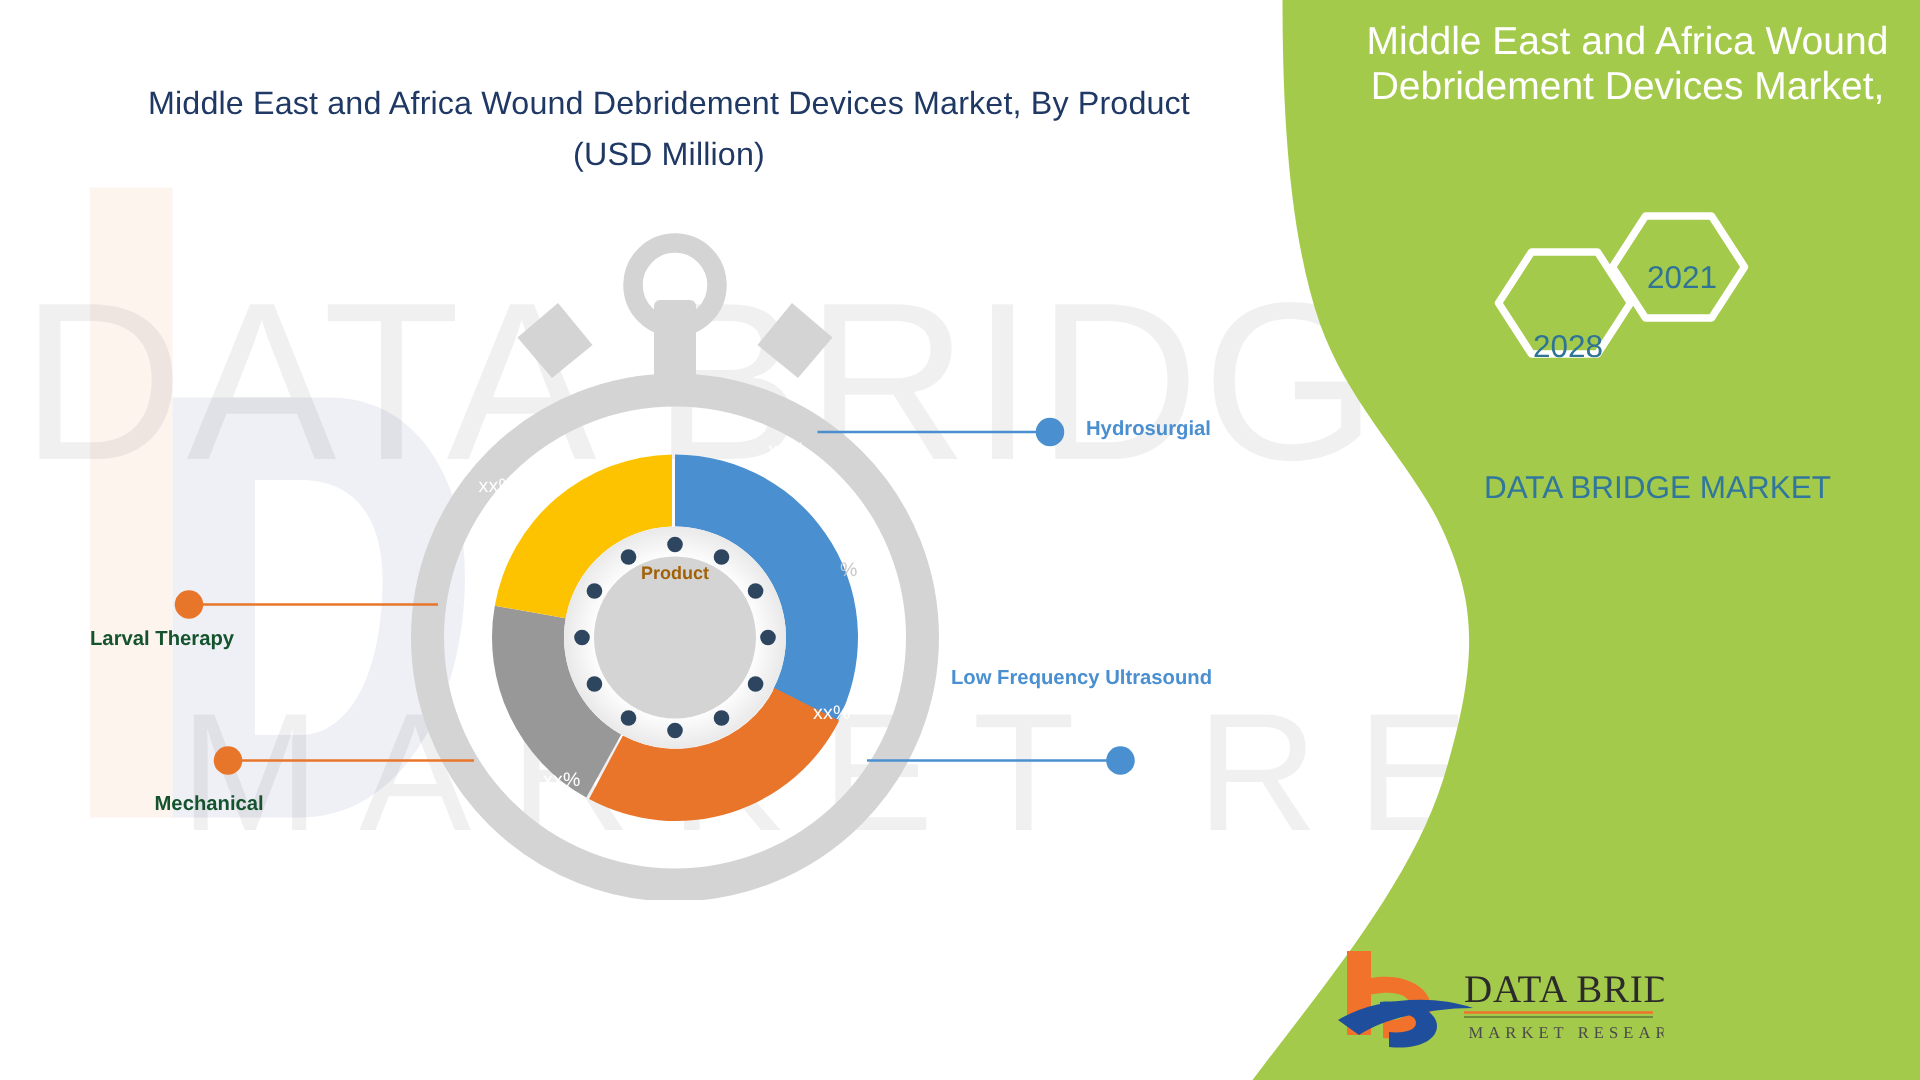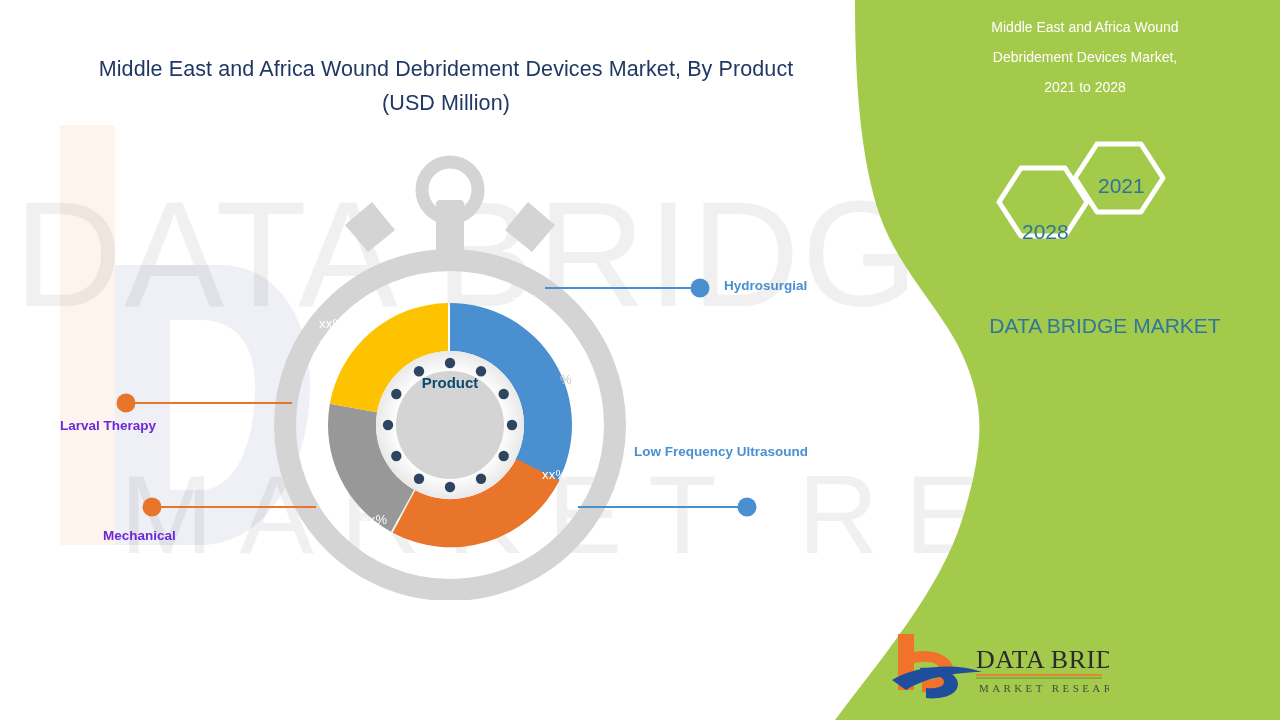--- a/index.html
+++ b/index.html
@@ -42,21 +42,21 @@
     font-weight:400;
     line-height:34px;
     letter-spacing:0.1px;
   }
 
   
   .panel-title {
     position:absolute; left:905px; top:12px; width:360px;
     text-align:center;
     color:#ffffff;
-    font-size:14px;
+    font-size:26px;
     font-weight:400;
     line-height:30px;
   }
   .brand-name {
     position:absolute; left:950px; top:310px; width:310px;
     text-align:center;
     color:#31779C;
     font-size:21px;
     font-weight:400;
     line-height:32px;
@@ -75,34 +75,34 @@
   .chart { position:absolute; left:240px; top:140px; width:420px; height:460px; }
 
   .center-label {
     position:absolute;
     left:240px; top:140px; width:420px; height:460px;
     display:flex; align-items:center; justify-content:center;
     padding-top:24px;
     pointer-events:none;
   }
   .center-label span {
-    color:#0c4a6e; font-size:15px; font-weight:700;
+    color:#a16207; font-size:12px; font-weight:700;
   }
 
   .pct {
     position:absolute;
     color:#ffffff;
     font-size:13px;
     font-weight:400;
     letter-spacing:0.2px;
   }
 
   
   .lead-label { position:absolute; font-size:13.5px; font-weight:700; white-space:nowrap; }
-  .lead-orange { color:#6d28d9; }
+  .lead-orange { color:#14532d; }
   .lead-blue   { color:#4A8FD0; }
 
   .lbl-larval      { left:60px;  top:418px; }
   .lbl-mechanical  { left:103px; top:528px; }
   .lbl-hydro       { left:724px; top:278px; }
   .lbl-lfu         { left:634px; top:444px; }
 
   
   .logo { position:absolute; left:884px; top:628px; width:225px; height:78px; }
 </style>
@@ -130,21 +130,20 @@
   </svg>
 
   <div class="main-title">
     <div>Middle East and Africa Wound Debridement Devices Market, By Product</div>
     <div>(USD Million)</div>
   </div>
 
   <div class="panel-title">
     <div>Middle East and Africa Wound</div>
     <div>Debridement Devices Market,</div>
-    <div>2021 to 2028</div>
   </div>
 
   <div class="hexgroup">
     <svg width="210" height="150" viewBox="0 0 210 150">
 
       <polygon points="46,28 90,28 112,62 90,96 46,96 24,62" fill="none" stroke="#ffffff" stroke-width="5" stroke-linejoin="round"></polygon>
 
       <polygon points="122,4 166,4 188,38 166,72 122,72 100,38" fill="none" stroke="#ffffff" stroke-width="5" stroke-linejoin="round"></polygon>
     </svg>
   </div>

